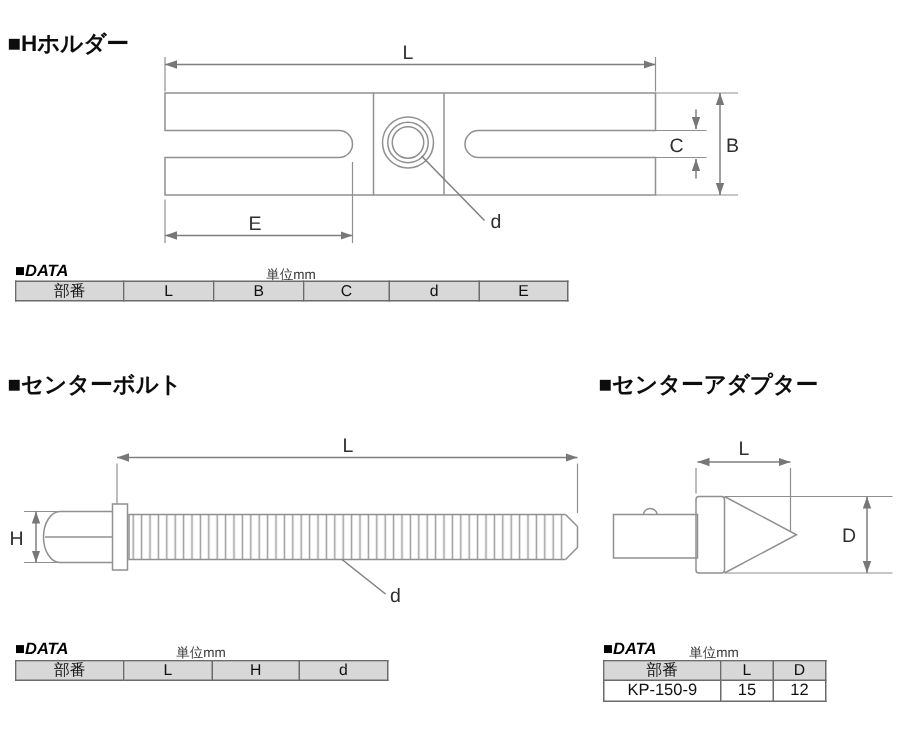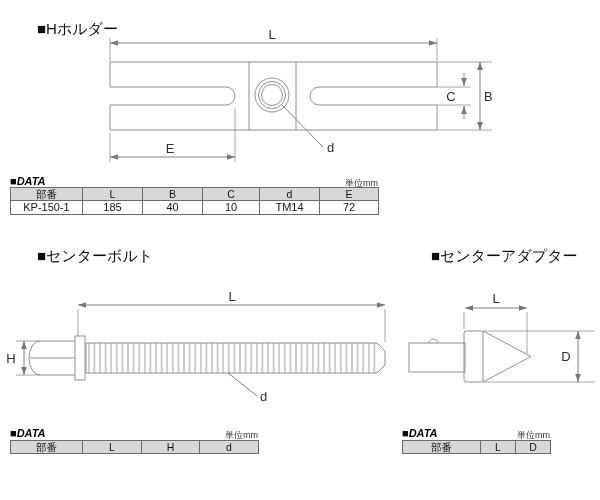--- a/index.html
+++ b/index.html
@@ -4,23 +4,23 @@
 <style>
   html,body{margin:0;padding:0;background:#fff;}
   .page{position:relative;width:600px;height:500px;background:#ffffff;overflow:hidden;
         font-family:"Liberation Sans",sans-serif;}
   svg{position:absolute;left:0;top:0;}
   .obj{stroke:#909090;fill:none;stroke-width:1;}
   .objw{stroke:#909090;fill:#ffffff;stroke-width:1;}
   .dimln{stroke:#7f7f7f;fill:none;stroke-width:1;}
   .ext{stroke:#8f8f8f;fill:none;stroke-width:0.8;}
   .dim{font:13px "Liberation Sans",sans-serif;fill:#2f2f2f;}
-  .sec-title{position:absolute;font-weight:normal;font-size:15px;color:#0d0d0d;white-space:nowrap;margin-left:32px;}
+  .sec-title{position:absolute;font-weight:bold;font-size:15px;color:#0d0d0d;white-space:nowrap;}
   .data-label{position:absolute;font-weight:bold;font-size:11px;color:#000;white-space:nowrap;font-style:italic;}
-  .unit-label{position:absolute;font-size:9px;color:#333;text-align:right;white-space:nowrap;}
+  .unit-label{position:absolute;font-size:9px;color:#333;text-align:center;white-space:nowrap;}
   .dtable{position:absolute;border-collapse:collapse;table-layout:fixed;background:#fff;}
   .dtable th,.dtable td{border:1px solid #6b6b6b;text-align:center;vertical-align:middle;
         padding:0;white-space:nowrap;overflow:hidden;color:#111;}
   .dtable th{background:#d8d8d8;height:12px;font-size:10.5px;font-weight:normal;line-height:12px;}
   .dtable td{height:13px;font-size:11px;line-height:13px;}
 </style>
 </head>
 <body>
 
 <div class="page">
@@ -142,28 +142,20 @@
     </colgroup>
     <tbody>
         <tr>
       <th>部番</th>
       <th>L</th>
       <th>B</th>
       <th>C</th>
       <th>d</th>
       <th>E</th>
     </tr>
-    <tr>
-      <td>KP-150-1</td>
-      <td>185</td>
-      <td>40</td>
-      <td>10</td>
-      <td>TM14</td>
-      <td>72</td>
-    </tr>
   </tbody>
     </table>
 
   <div class="data-label" style="left:10px;top:427px;">■DATA</div>
   <div class="unit-label" style="left:10px;top:429px;width:248px;">単位mm</div>
   <table class="dtable" style="left:10px;top:440px;width:248px;">
     <colgroup>
       <col style="width:72px">
         <col style="width:59px">
         <col style="width:58px">
@@ -186,16 +178,21 @@
       <col style="width:78px">
         <col style="width:35px">
         <col style="width:35px">
     </colgroup>
     <tbody>
         <tr>
       <th>部番</th>
       <th>L</th>
       <th>D</th>
     </tr>
+    <tr>
+      <td>KP-150-9</td>
+      <td>15</td>
+      <td>12</td>
+    </tr>
   </tbody>
     </table>
 
 </div>
 
 </body></html>

